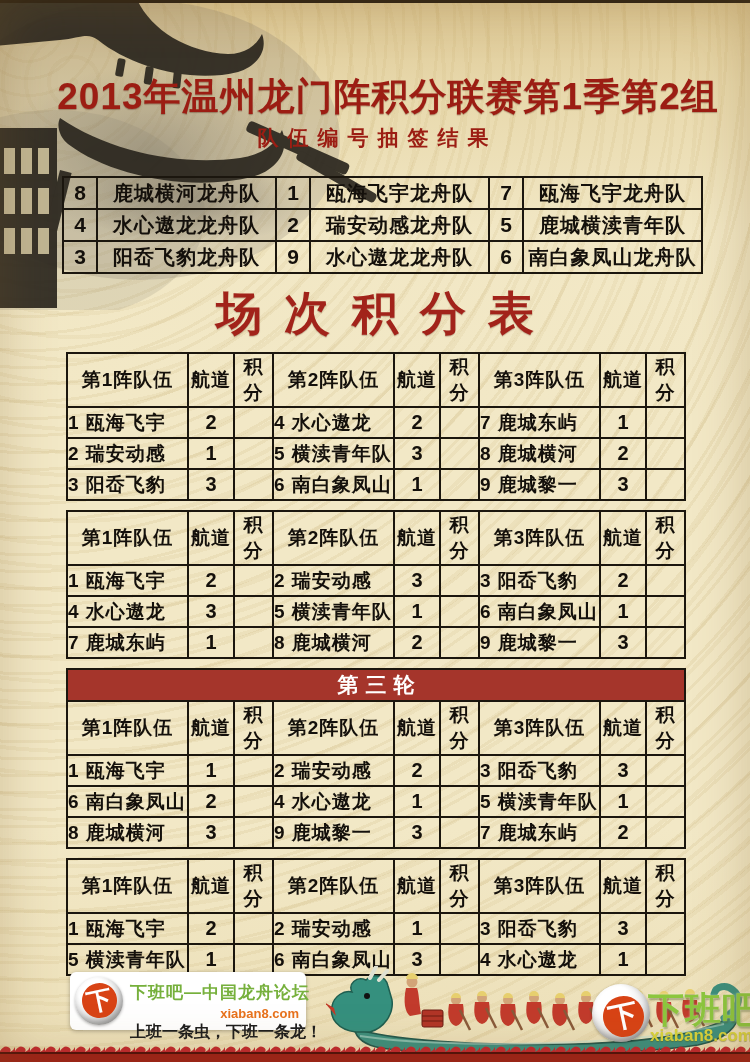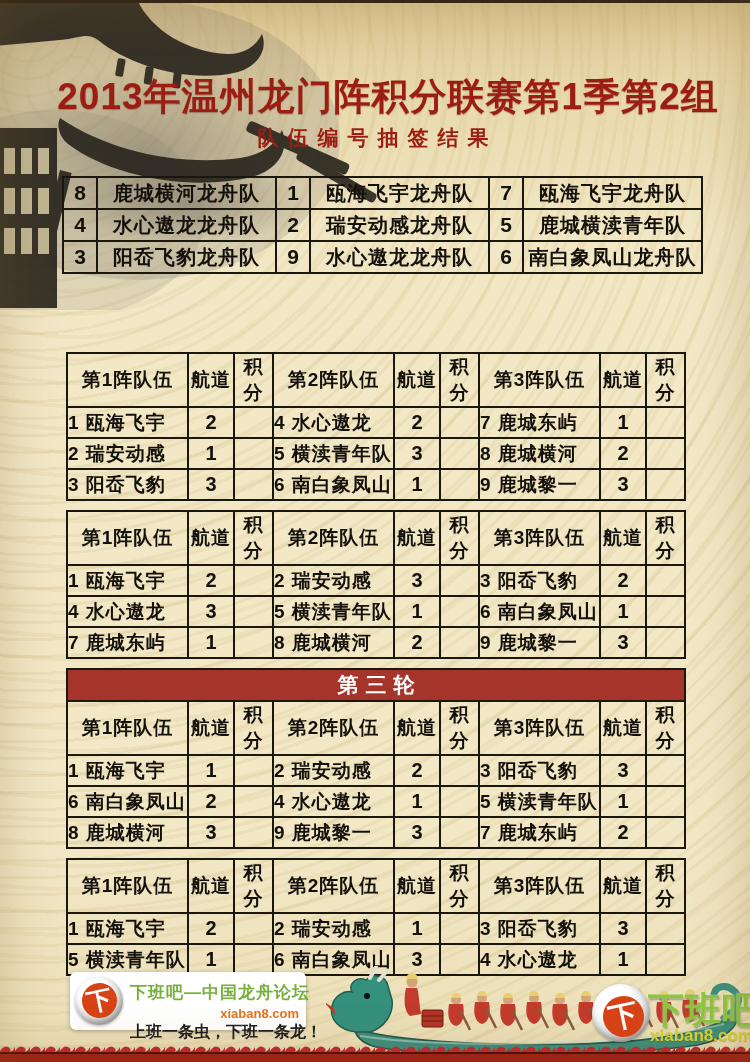--- a/index.html
+++ b/index.html
@@ -138,20 +138,21 @@
           <td class="dnum">3</td>
           <td class="dname">阳岙飞豹龙舟队</td>
           <td class="dnum">9</td>
           <td class="dname">水心遨龙龙舟队</td>
           <td class="dnum">6</td>
           <td class="dname">南白象凤山龙舟队</td>
         </tr>
       </tbody>
   </table>
 
+  <div class="section-title">场次积分表</div>
 
   <div class="rounds">
       <table class="score-table">
         <colgroup>
           <col style="width: 121px;">
           <col style="width: 46px;">
           <col style="width: 39px;">
           <col style="width: 121px;">
           <col style="width: 46px;">
           <col style="width: 39px;">

